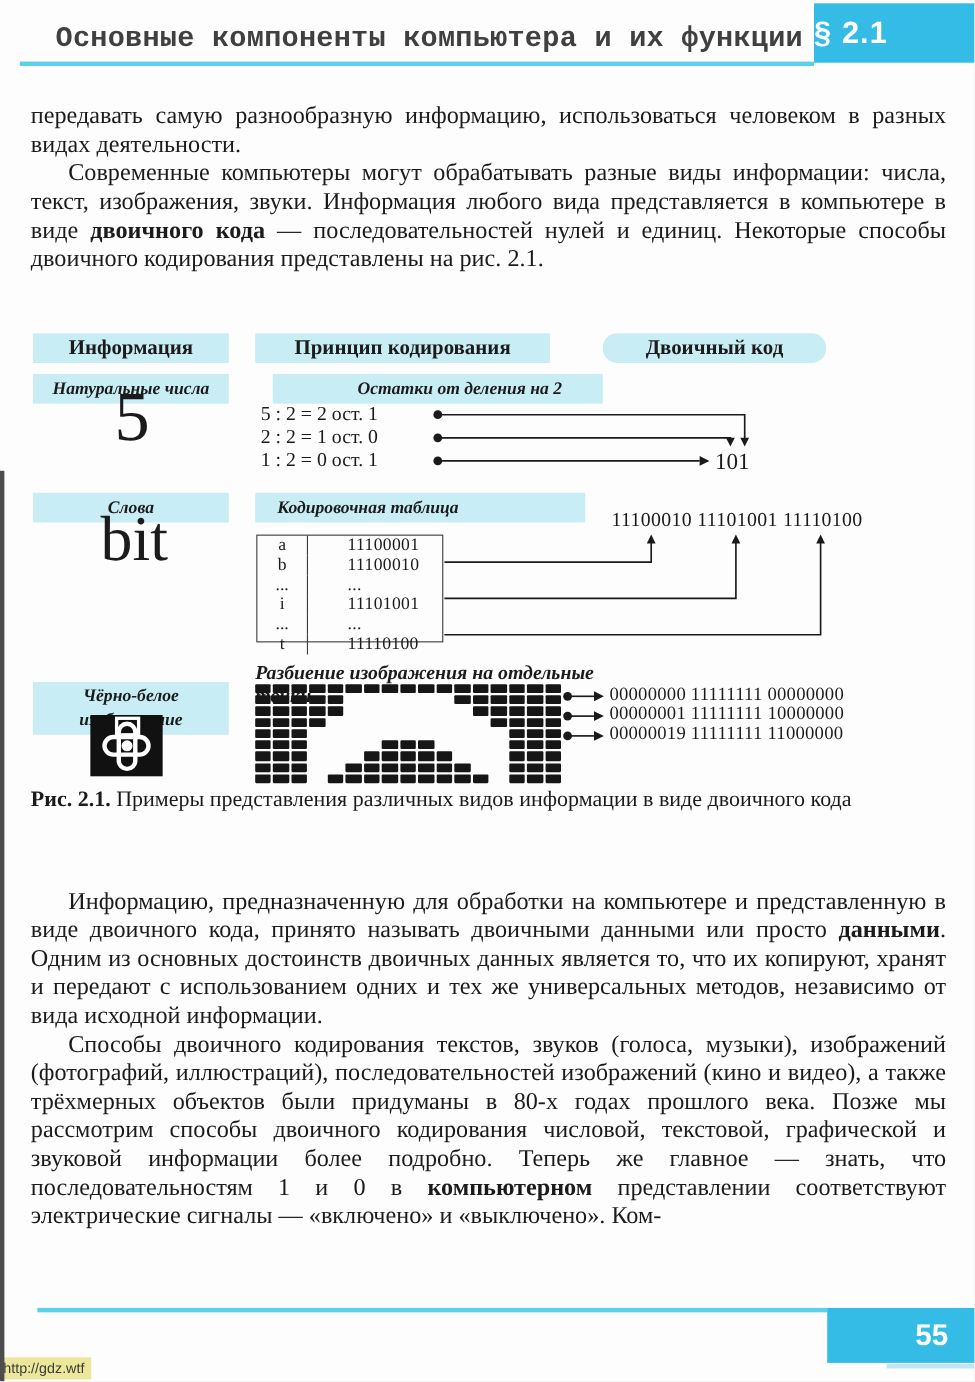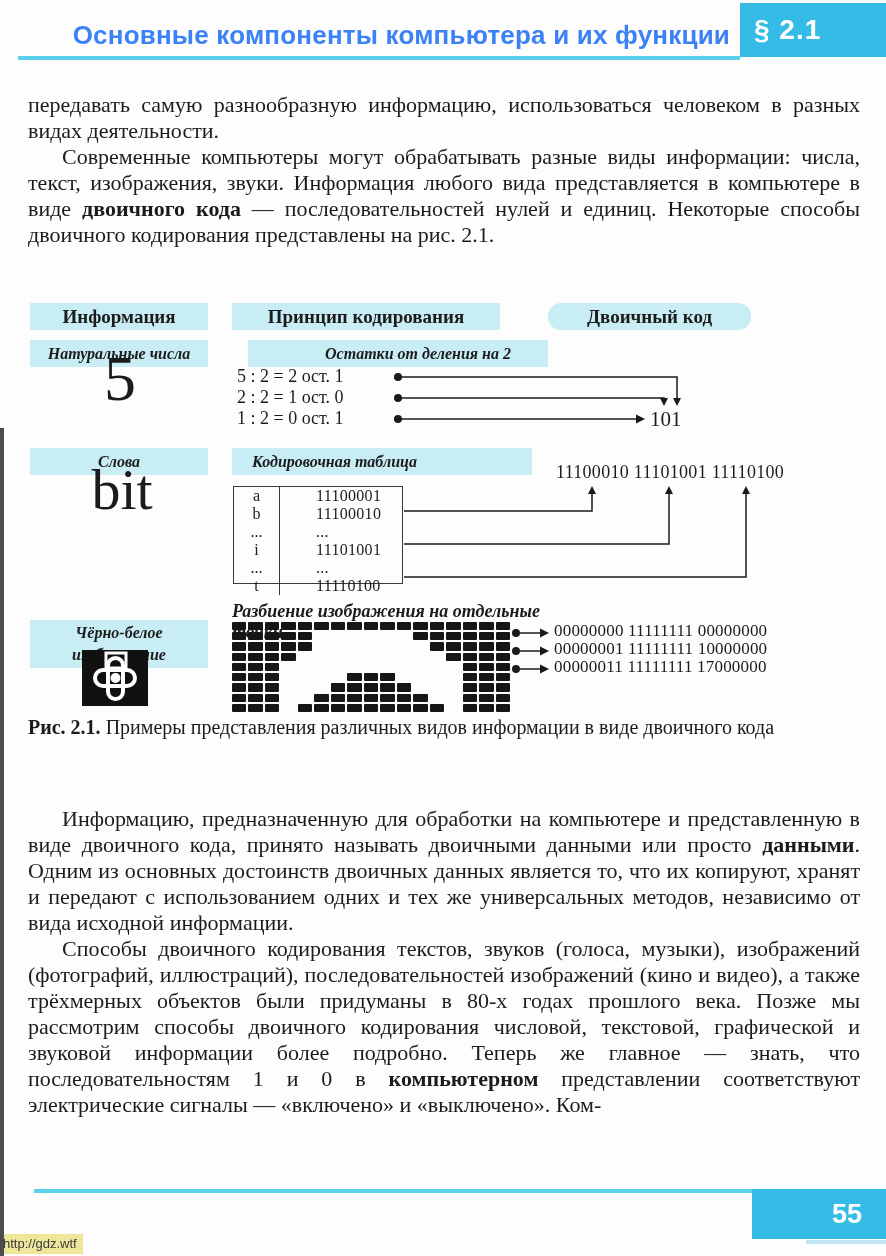--- a/index.html
+++ b/index.html
@@ -5,25 +5,25 @@
   :root{
     --accent:#35bce6; --accent-light:#5ad0ea; --label-bg:#c9edf5;
     --ink:#1b1b1b; --page-bg:#fdfdfd;
   }
   html,body{margin:0;padding:0;background:#e8e8e8;}
   .page{position:relative;width:886px;height:1256px;background:var(--page-bg);
         font-family:"Liberation Serif",serif;color:var(--ink);overflow:hidden;}
 
   
   .header-title{position:absolute;left:0;top:20px;width:730px;text-align:right;
-     font-family:Liberation Sans, sans-serif;font-weight:bold;font-size:26px;
-     color:#3b82f6;letter-spacing:.2px;}
+     font-family:Liberation Mono, monospace;font-weight:bold;font-size:26px;
+     color:#404040;letter-spacing:.2px;}
   .header-badge{position:absolute;left:740px;top:3px;width:146px;height:54px;
      background:var(--accent);color:#fff;font-family:"Liberation Sans",sans-serif;
-     font-weight:bold;font-size:28px;display:flex;align-items:center;padding-left:14px;
+     font-weight:bold;font-size:28px;display:flex;align-items:center;
      box-sizing:border-box;letter-spacing:1px;}
   .header-rule{position:absolute;left:18px;top:56px;width:722px;height:4px;background:var(--accent-light);}
 
   
   .bodytext{position:absolute;left:28px;width:832px;font-size:22px;line-height:26px;
      text-align:justify;}
   .bodytext p{margin:0;text-indent:34px;}
   .bodytext p.noindent{text-indent:0;}
   .block1{top:92px;}
   .block2{top:806px;}
@@ -298,21 +298,21 @@
         <div class="px on"></div>
         <div class="px on"></div>
         <div class="px"></div>
         <div class="px on"></div>
         <div class="px on"></div>
         <div class="px on"></div>
       </div>
     <div class="img-codes">
       <div>00000000 11111111 00000000</div>
       <div>00000001 11111111 10000000</div>
-      <div>00000011 11111111 17000000</div>
+      <div>00000019 11111111 11000000</div>
     </div>
 
     <svg class="connectors" width="886" height="1256" viewBox="0 0 886 1256">
       <g stroke="#1a1a1a" stroke-width="1.5" fill="none">
 
         <path d="M398,377 H677 V399"></path>
         <path d="M398,398 H664 V399"></path>
         <path d="M398,419 H636"></path>
 
         <path d="M404,511 H592 V493"></path>

